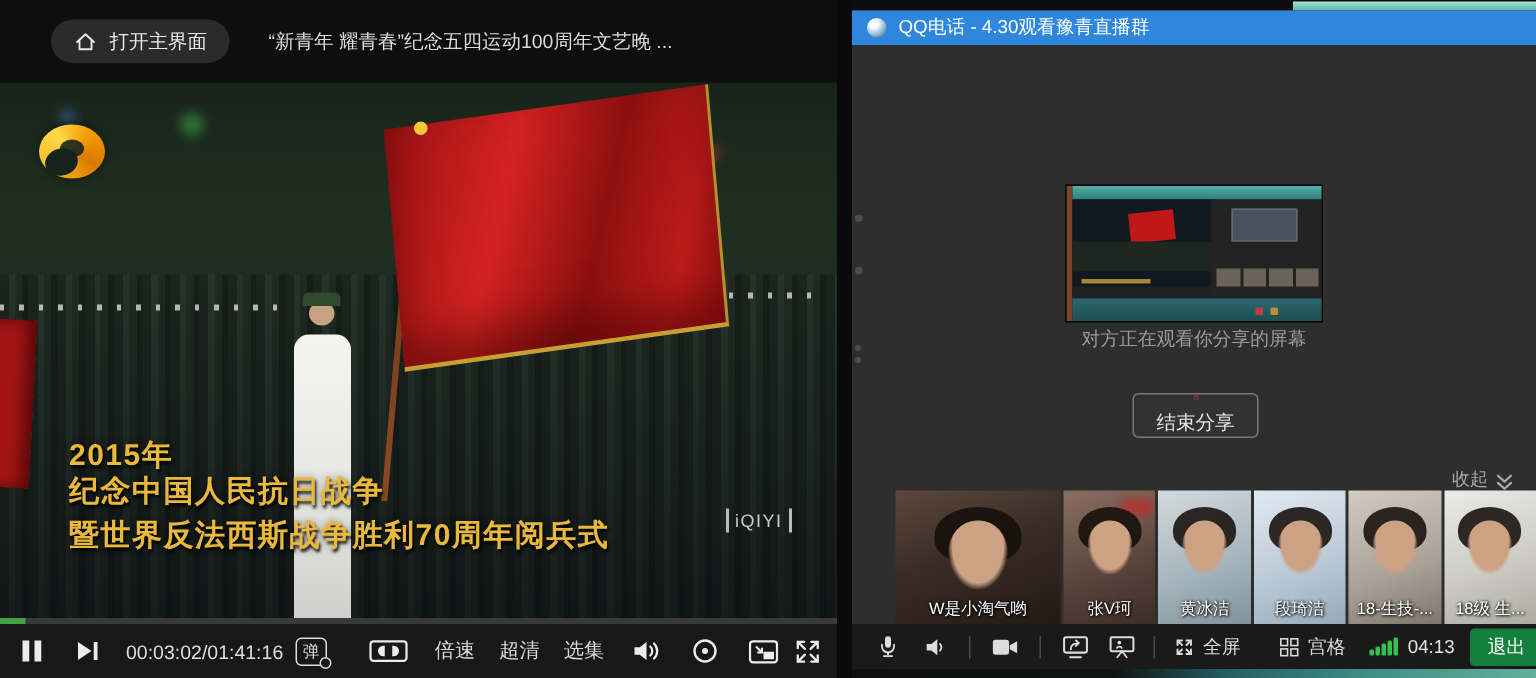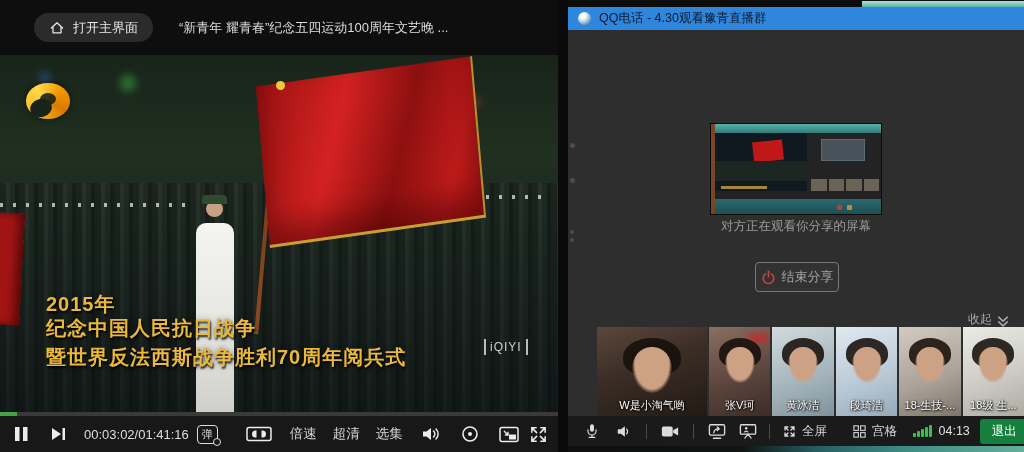--- a/index.html
+++ b/index.html
@@ -73,21 +73,21 @@
   .danmaku-dot { position:absolute; right:-4px; bottom:-3px; width:8px; height:8px; border-radius:50%;
                  background:#181818; border:1.5px solid #dedede; }
 
   
   .qq { position:absolute; left:568px; top:0; width:456px; height:452px; background:#2e2e2e; }
   .under-top { position:absolute; left:0; top:0; width:456px; height:7px; background:#0c0c0c; }
   .under-top-teal { position:absolute; left:294px; top:1px; width:162px; height:6px;
                     background:linear-gradient(180deg,#a8e4d6,#5fb3a8); }
   .qq-titlebar { position:absolute; left:0; top:7px; width:456px; height:23px; background:#2e87dc;
                  display:flex; align-items:center; padding-left:10px; gap:8px; }
-  .qq-title { color:#0f172a; font-size:12.5px; white-space:nowrap; }
+  .qq-title { color:#ffffff; font-size:12.5px; white-space:nowrap; }
   .webcam { width:13px; height:13px; border-radius:50%;
             background:radial-gradient(circle at 35% 30%, #ffffff 0 18%, #d9e8f4 35%, #8fb4d2 60%, #3c5d7e 100%); }
   .webcam::after { content:""; display:block; width:5px; height:5px; border-radius:50%; background:#1d3ا50; }
 
   .qq-body { position:absolute; left:0; top:30px; width:456px; height:386px; background:#2e2e2e; }
   .edge-dot { position:absolute; left:2px; width:5px; height:5px; border-radius:50%; background:#555; opacity:.8; }
 
   .mini-thumb { position:absolute; left:142px; top:93px; width:172px; height:92px; background:#141414;
                 border:1px solid #0a0a0a; overflow:hidden; }
   .mt-edge { position:absolute; left:0; top:0; width:4px; height:92px; background:#7a4526; }
@@ -103,21 +103,21 @@
   .mt-thumbs { position:absolute; left:4px; bottom:8px; width:68px; height:12px; display:flex; gap:2px; }
   .mt-thumbs span { flex:1; background:#6b6258; }
   .mt-bottom { position:absolute; left:4px; top:75px; width:168px; height:17px;
                background:linear-gradient(180deg,#2a6a6e,#1c4a4e); }
   .mt-dot { position:absolute; width:5px; height:5px; border-radius:1px; top:81px; }
 
   .share-caption { position:absolute; left:108px; top:188px; width:240px; text-align:center;
                    color:#9a9a9a; font-size:12.5px; }
   .end-share-btn { position:absolute; left:187px; top:232px; width:84px; height:30px; border:1px solid #787878;
                    border-radius:4px; background:rgba(255,255,255,.02); display:flex; align-items:center;
-                   justify-content:center; gap:6px; color:#a3a3a3; font-size:13px; cursor:pointer; }
+                   justify-content:center; gap:6px; color:#e5e5e5; font-size:13px; cursor:pointer;flex-direction:column; }
   .collapse { position:absolute; right:14px; top:281px; display:flex; align-items:flex-end; gap:4px;
               color:#a8a8a8; font-size:12px; cursor:pointer; }
 
   .tiles { position:absolute; left:29px; top:297px; width:427px; height:89px; display:flex; gap:2px; }
   .tile { position:relative; flex:1; overflow:hidden; cursor:pointer; }
   .tile.wide { flex:none; width:110px; }
   .t1 { background:linear-gradient(160deg,#5c473c 0%,#3a2d25 45%,#221a15 100%); }
   .t2 { background:linear-gradient(160deg,#8a6f62 0%,#5c463e 55%,#3c2d27 100%); }
   .t3 { background:linear-gradient(160deg,#d2dade 0%,#a3b3ba 60%,#82929a 100%); }
   .t4 { background:linear-gradient(160deg,#e0e9f0 0%,#bccbd8 55%,#97aab8 100%); }

